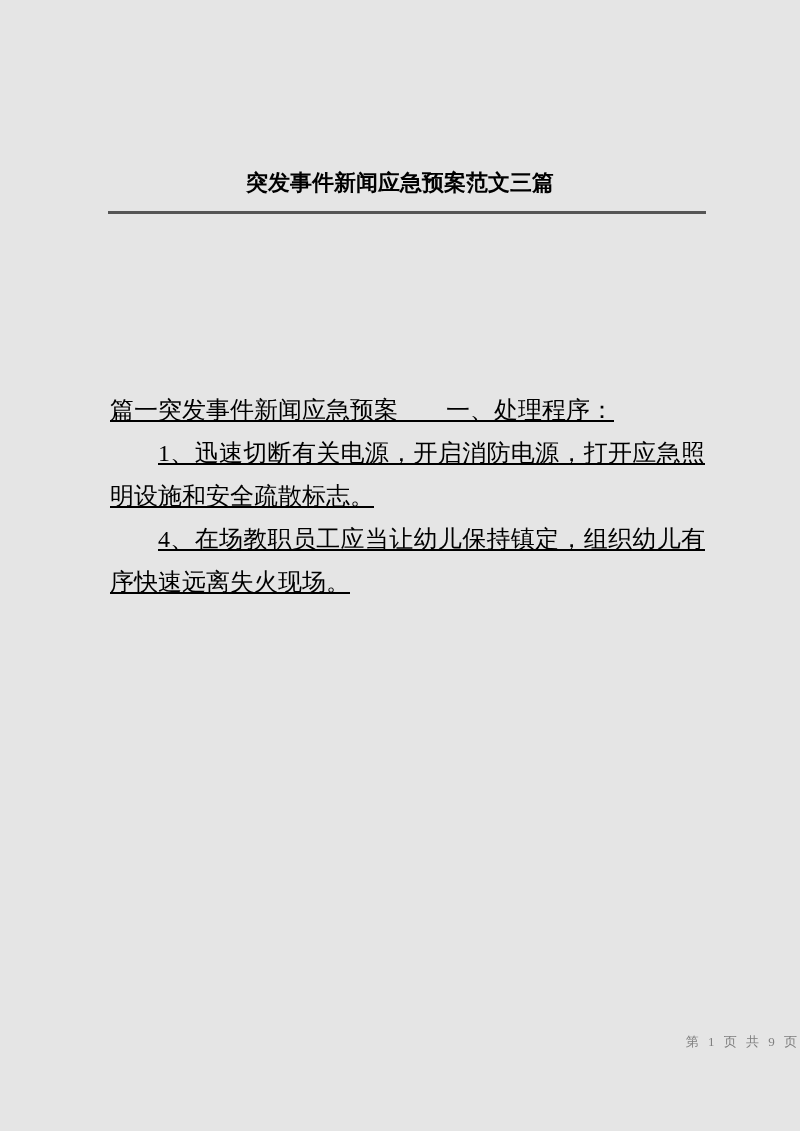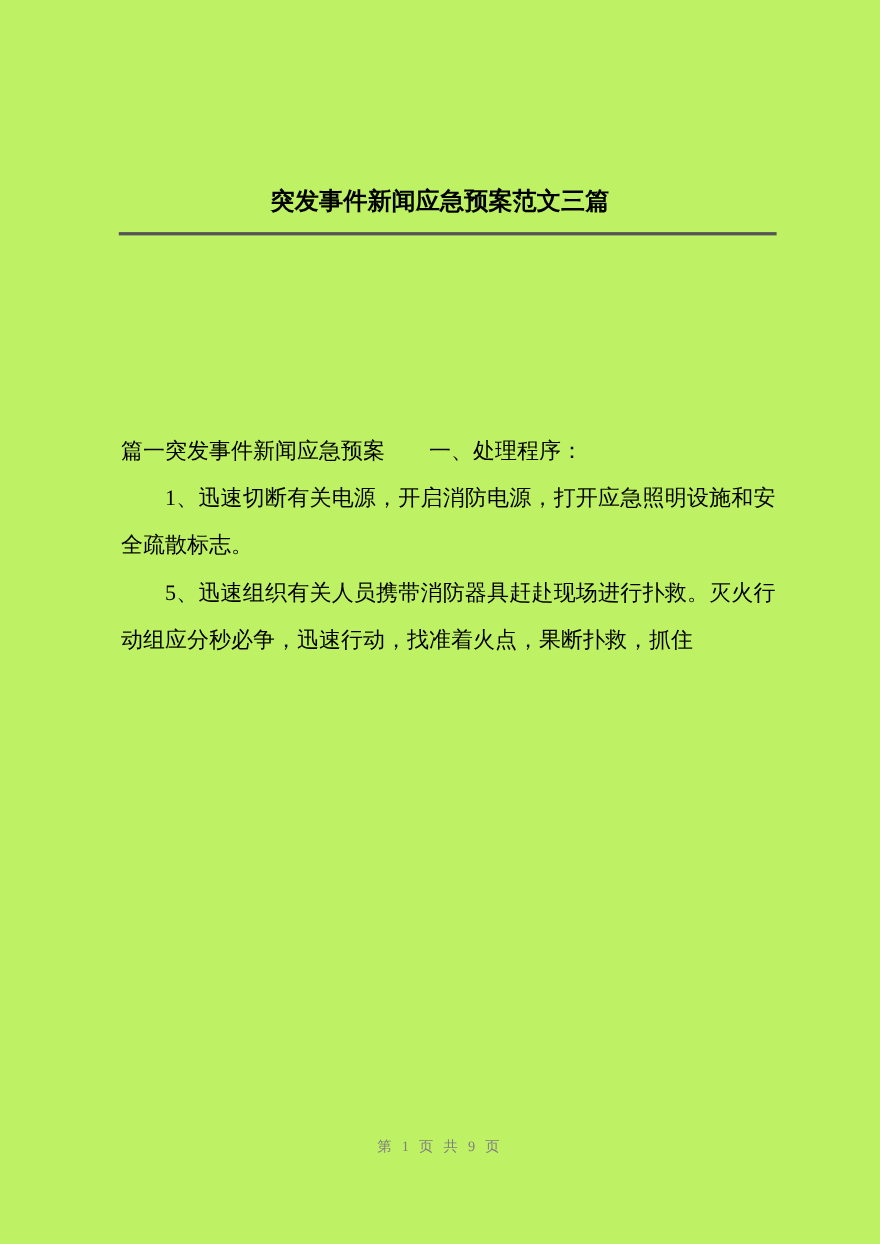--- a/index.html
+++ b/index.html
@@ -5,21 +5,21 @@
   html, body {
     margin: 0;
     padding: 0;
     background: #ffffff;
   }
   .page {
     position: relative;
     width: 800px;
     height: 1131px;
     margin: 0 auto;
-    background: #bef264;
+    background: #e5e5e5;
     overflow: hidden;
     font-family: "Liberation Serif", "DejaVu Serif", serif;
     color: #000000;
   }
   .doc-title {
     margin: 0;
     padding-top: 168px;
     text-align: center;
     font-family: "Liberation Sans", "DejaVu Sans", sans-serif;
     font-weight: bold;
@@ -27,53 +27,54 @@
     line-height: 30px;
     color: #000000;
   }
   .title-rule {
     height: 3px;
     background: #555555;
     margin: 13px 94px 0 108px;
   }
   .doc-body {
     margin: 175px 95px 0 110px;
-    font-size: 20px;
+    font-size: 24px;
     line-height: 43px;
     text-align: justify;
     text-justify: inter-ideograph;
+    text-decoration: underline;
   }
   .doc-body p {
     margin: 0;
     padding: 0;
   }
   .doc-body p.indent {
     text-indent: 2em;
   }
   .page-footer {
     position: absolute;
     left: 0;
     right: 0;
     bottom: 80px;
-    text-align: center;
+    text-align: right;
     font-size: 13px;
     letter-spacing: 3px;
     color: #7f7f7f;
   }
 </style>
 </head>
 <body>
 
 <div class="page">
 
   <h1 class="doc-title">突发事件新闻应急预案范文三篇</h1>
 
   <div class="title-rule"></div>
 
   <div class="doc-body">
     <p>篇一突发事件新闻应急预案　　一、处理程序：</p>
     <p class="indent">1、迅速切断有关电源，开启消防电源，打开应急照明设施和安全疏散标志。</p>
-    <p class="indent">5、迅速组织有关人员携带消防器具赶赴现场进行扑救。灭火行动组应分秒必争，迅速行动，找准着火点，果断扑救，抓住</p>
+    <p class="indent">4、在场教职员工应当让幼儿保持镇定，组织幼儿有序快速远离失火现场。</p>
   </div>
 
   <div class="page-footer">第 1 页 共 9 页</div>
 
 </div>
 
 </body></html>

